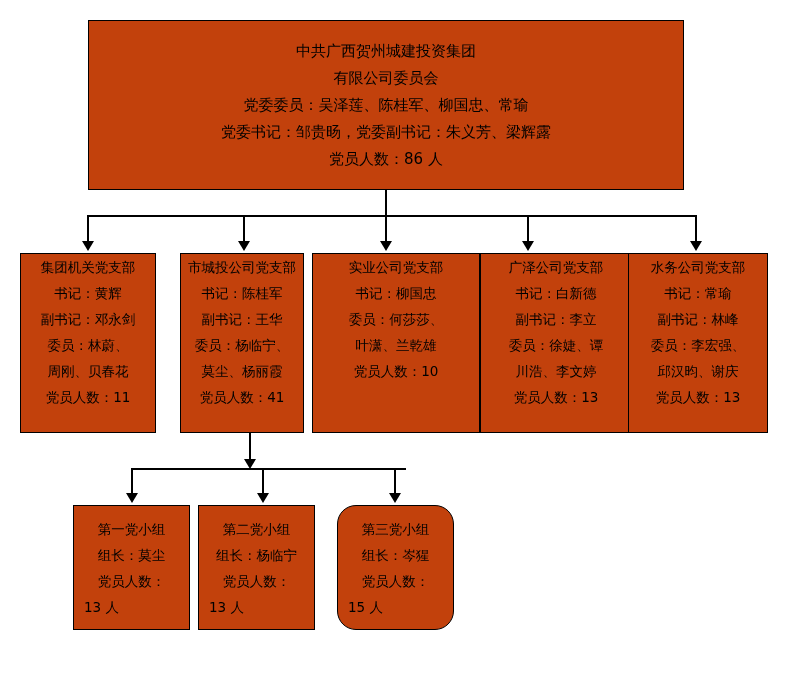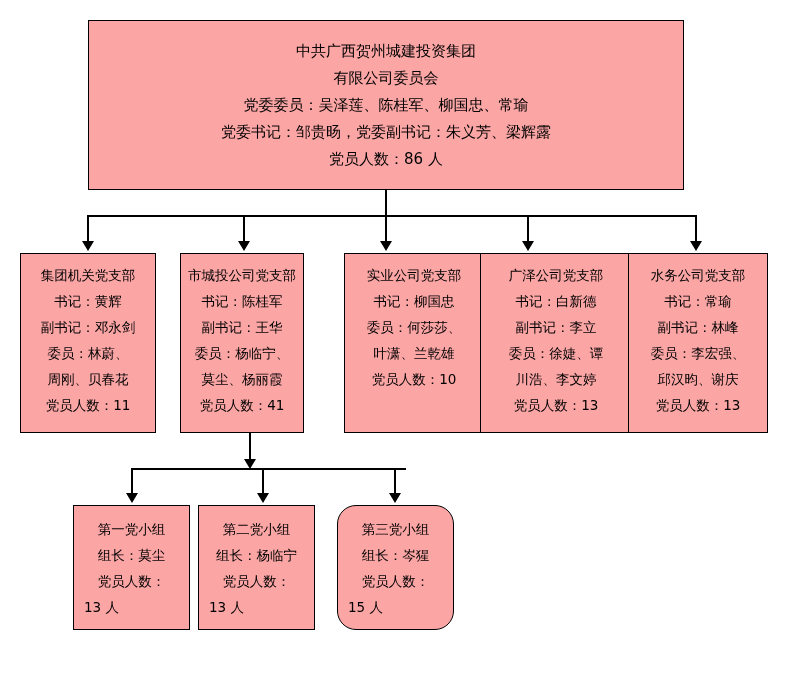--- a/index.html
+++ b/index.html
@@ -18,21 +18,21 @@
   #chart-root {
     position: absolute;
     left: 0; top: 0;
     width: 785px;
     height: 679px;
   }
   .node {
     position: absolute;
     box-sizing: border-box;
     border: 1px solid #000000;
-    background: #fca5a5;
+    background: #c2410c;
     display: flex;
     flex-direction: column;
     align-items: center;
     justify-content: flex-start;
     z-index: 2;
   }
   .node .line {
     white-space: nowrap;
     text-align: center;
     letter-spacing: 0px;
@@ -50,29 +50,28 @@
   #root-node .line {
     font-size: 15px;
     line-height: 27px;
   }
 
   
   .branch {
     top: 253px;
     width: 136px;
     height: 180px;
-    padding-top: 8px;
   }
   .branch .line {
     font-size: 13.5px;
     line-height: 26px;
   }
   #branch-0 { left: 20px; }
   #branch-1 { left: 180px; width: 124px; }
-  #branch-2 { left: 344px; width: 140px; }
+  #branch-2 { left: 312px; width: 168px; }
   #branch-3 { left: 480px; width: 152px; }
   #branch-4 { left: 628px; width: 140px; }
 
   
   .group {
     top: 505px;
     width: 117px;
     height: 125px;
     padding-top: 10px;
   }

